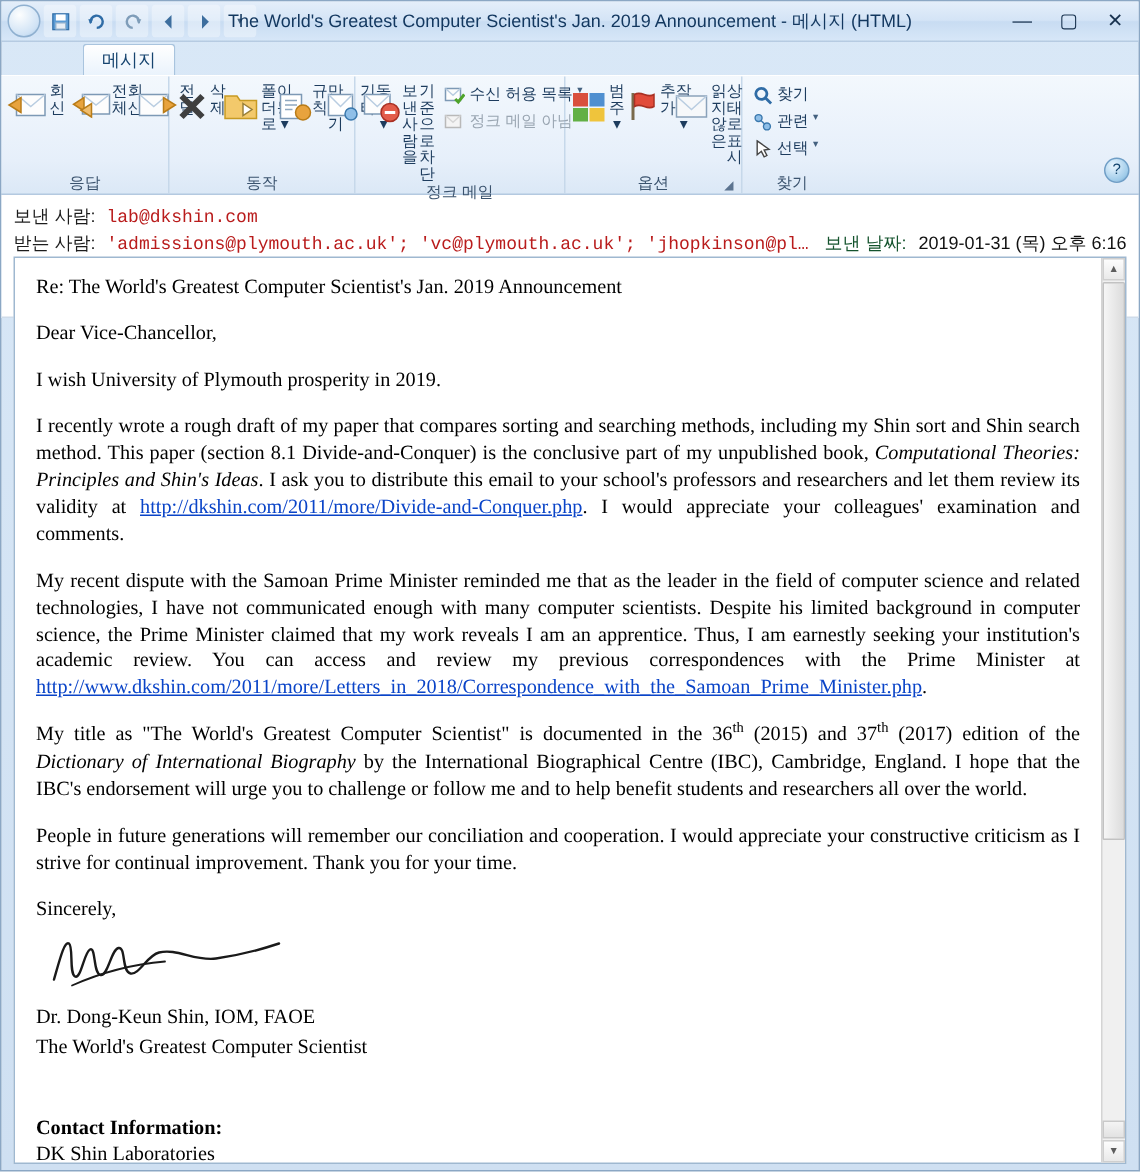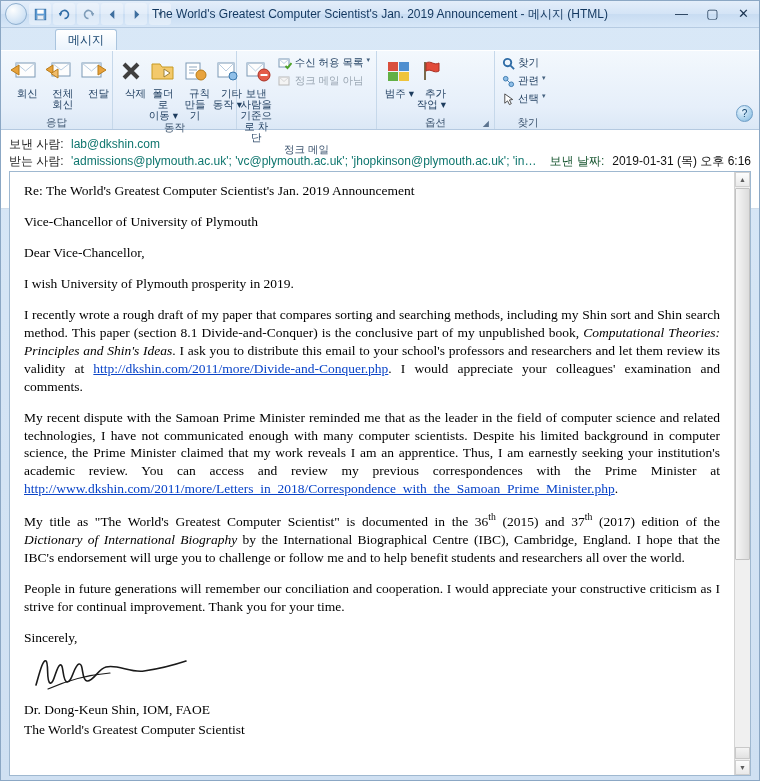--- a/index.html
+++ b/index.html
@@ -135,22 +135,22 @@
   .rgroup-label .dlg {
     position: absolute;
     right: 2px;
     top: 1px;
     font-size: 8px;
     color: #5c7490;
   }
   .bigbtn {
     width: 42px;
     display: flex;
-    flex-direction: column;
-    align-items: flex-end;
+    flex-direction: row;
+    align-items: flex-start;
     font-size: 10.5px;
     color: #1d3c5e;
     line-height: 11px;
     text-align: center;
     padding-top: 1px;
   }
   .bigbtn .ico {
     width: 30px;
     height: 30px;
     display: flex;
@@ -197,25 +197,26 @@
     min-height: 17px;
   }
   .hlabel {
     width: 62px;
     color: #1c1c1c;
     flex: none;
     font-size: 12px;
   }
   .hvalue {
     flex: 1;
-    color: #0f766e;
+    color: #b91c1c;
     font-size: 12px;
     white-space: nowrap;
     overflow: hidden;
     text-overflow: ellipsis;
+    font-family: Liberation Mono, monospace;
   }
   .sentwrap {
     display: flex;
     align-items: baseline;
     gap: 8px;
     margin-left: 10px;
     flex: none;
   }
   .sentlabel { color: #14532d; }
   .sentvalue { color: #111111; }
@@ -501,20 +502,30 @@
         </div>
         <div class="bigbtn" style="width:30px">
           <span class="ico">
             <svg width="24" height="24" viewBox="0 0 24 24">
                 <path d="M6 3 v18" stroke="#7a6a4c" stroke-width="2"></path>
                 <path d="M7 4 c5 -3 8 3 13 0 v8 c-5 3 -8 -3 -13 0 z" fill="#e14b3a" stroke="#a93023"></path>
               </svg>
           </span>
           <span>추가</span>
           <span>작업 ▾</span>
+        </div>
+        <div class="bigbtn" style="width:44px">
+          <span class="ico">
+            <svg width="26" height="22" viewBox="0 0 26 22">
+                <rect x="3" y="4" width="20" height="14" fill="#f6f8fa" stroke="#8aa2ba"></rect>
+                <path d="M3 4 L13 13 L23 4" fill="none" stroke="#b9cde1"></path>
+              </svg>
+          </span>
+          <span>읽지 않은</span>
+          <span>상태로 표시</span>
         </div>
       </div>
       <div class="rgroup-label">
         <span>옵션</span>
         <span class="dlg">◢</span>
       </div>
     </div>
 
     <div class="rgroup" style="width:66px; border-right:none;">
       <div class="rgroup-items">
@@ -576,21 +587,20 @@
     <div class="hrow">
       <div class="hlabel">제목:</div>
       <div class="hvalue">The World's Greatest Computer Scientist's Jan. 2019 Announcement</div>
     </div>
   </div>
 
   <div class="bodywrap">
     <div class="bodyscroll">
 
       <p>Re: The World's Greatest Computer Scientist's Jan. 2019 Announcement</p>
-      <p>Vice-Chancellor of University of Plymouth</p>
       <p>Dear Vice-Chancellor,</p>
       <p>I wish University of Plymouth prosperity in 2019.</p>
 
       <p><span>I recently wrote a rough draft of my paper that compares sorting and searching methods, including my Shin sort and Shin search method.  This paper (section 8.1 Divide-and-Conquer) is the conclusive part of my unpublished book, </span><span class="ital">Computational Theories: Principles and Shin's Ideas</span><span>. I ask you to distribute this email to your school's professors and researchers and let them review its validity at </span><a class="link" href="#">http://dkshin.com/2011/more/Divide-and-Conquer.php</a><span>. I would appreciate your colleagues' examination and comments.</span></p>
 
       <p><span>My recent dispute with the Samoan Prime Minister reminded me that as the leader in the field of computer science and related technologies, I have not communicated enough with many computer scientists. Despite his limited background in computer science, the Prime Minister claimed that my work reveals I am an apprentice. Thus, I am earnestly seeking your institution's academic review. You can access and review my previous correspondences with the Prime Minister at </span><a class="link" href="#">http://www.dkshin.com/2011/more/Letters_in_2018/Correspondence_with_the_Samoan_Prime_Minister.php</a><span>.</span></p>
 
       <p><span>My title as "The World's Greatest Computer Scientist" is documented in the 36</span><sup>th</sup><span> (2015) and 37</span><sup>th</sup><span> (2017) edition of the </span><span class="ital">Dictionary of International Biography</span><span> by the International Biographical Centre (IBC), Cambridge, England. I hope that the IBC's endorsement will urge you to challenge or follow me and to help benefit students and researchers all over the world.</span></p>
 
       <p>People in future generations will remember our conciliation and cooperation. I would appreciate your constructive criticism as I strive for continual improvement. Thank you for your time.</p>

